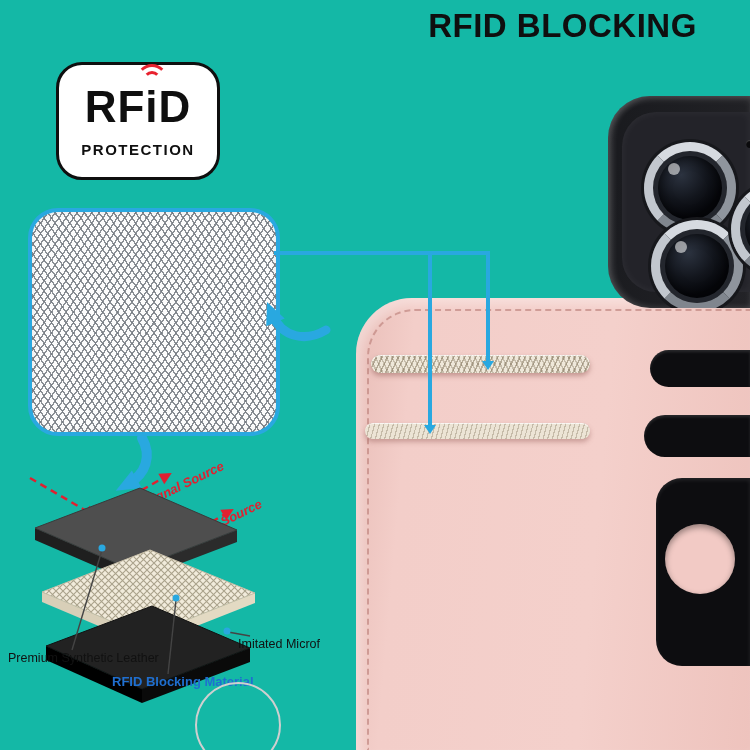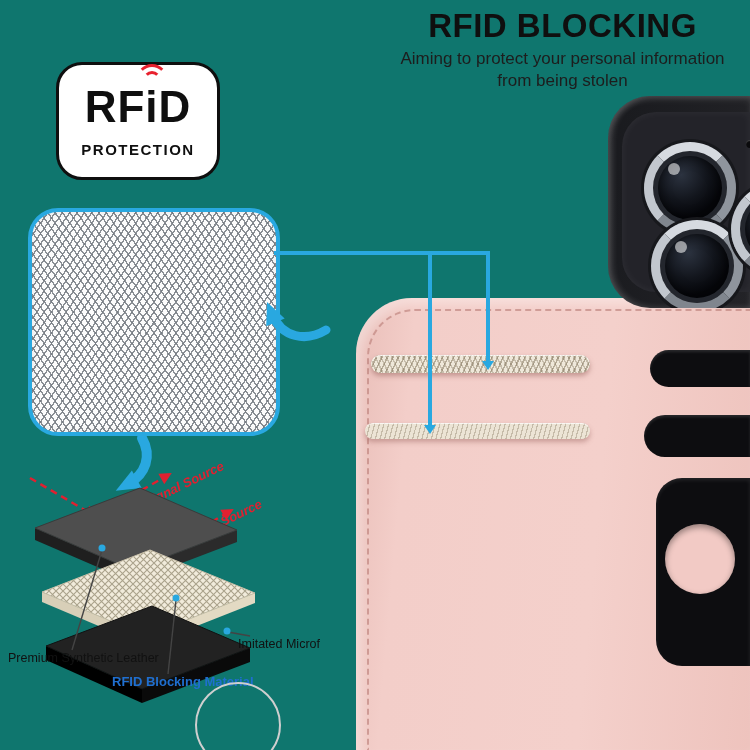--- a/index.html
+++ b/index.html
@@ -1,16 +1,16 @@
 <!DOCTYPE html>
 <html><head>
 <meta charset="utf-8">
 <style>
   html,body{margin:0;padding:0;background:#fff;}
-  .stage{position:relative;width:750px;height:750px;background:#0f766e;overflow:hidden;
+  .stage{position:relative;width:750px;height:750px;background:#14b8a6;overflow:hidden;
          font-family:"Liberation Sans", sans-serif;}
 
   
   .header{position:absolute;left:385px;top:8px;width:355px;text-align:center;}
   .title{font-size:33px;font-weight:bold;letter-spacing:.5px;color:#0f0f0f;margin:0;line-height:1.1;}
   .subtitle{font-size:17px;color:#1d1d1d;line-height:1.28;margin-top:4px;}
 
   
   .badge{position:absolute;left:56px;top:62px;width:158px;height:112px;border:3.5px solid #0f0f0f;
          border-radius:26px;background:#fff;display:flex;flex-direction:column;
@@ -92,24 +92,20 @@
   .layer-label{font-size:12.5px;fill:#111;}
   .layer-label-blue{font-size:13px;font-weight:bold;fill:#1f6fd0;}
 </style>
 </head>
 <body>
 
 <div class="stage">
 
   <div class="header">
     <h1 class="title">RFID BLOCKING</h1>
-    <div class="subtitle">
-      <div>Aiming to protect your personal information</div>
-      <div>from being stolen</div>
-    </div>
   </div>
 
   <div class="badge">
     <div class="badge-word">
       <span>RF</span>
         <span class="badge-i"><span class="wifi">
             <span class="arc arc-outer"></span>
             <span class="arc arc-inner"></span>
           </span><span>i</span></span>
         <span>D</span>

